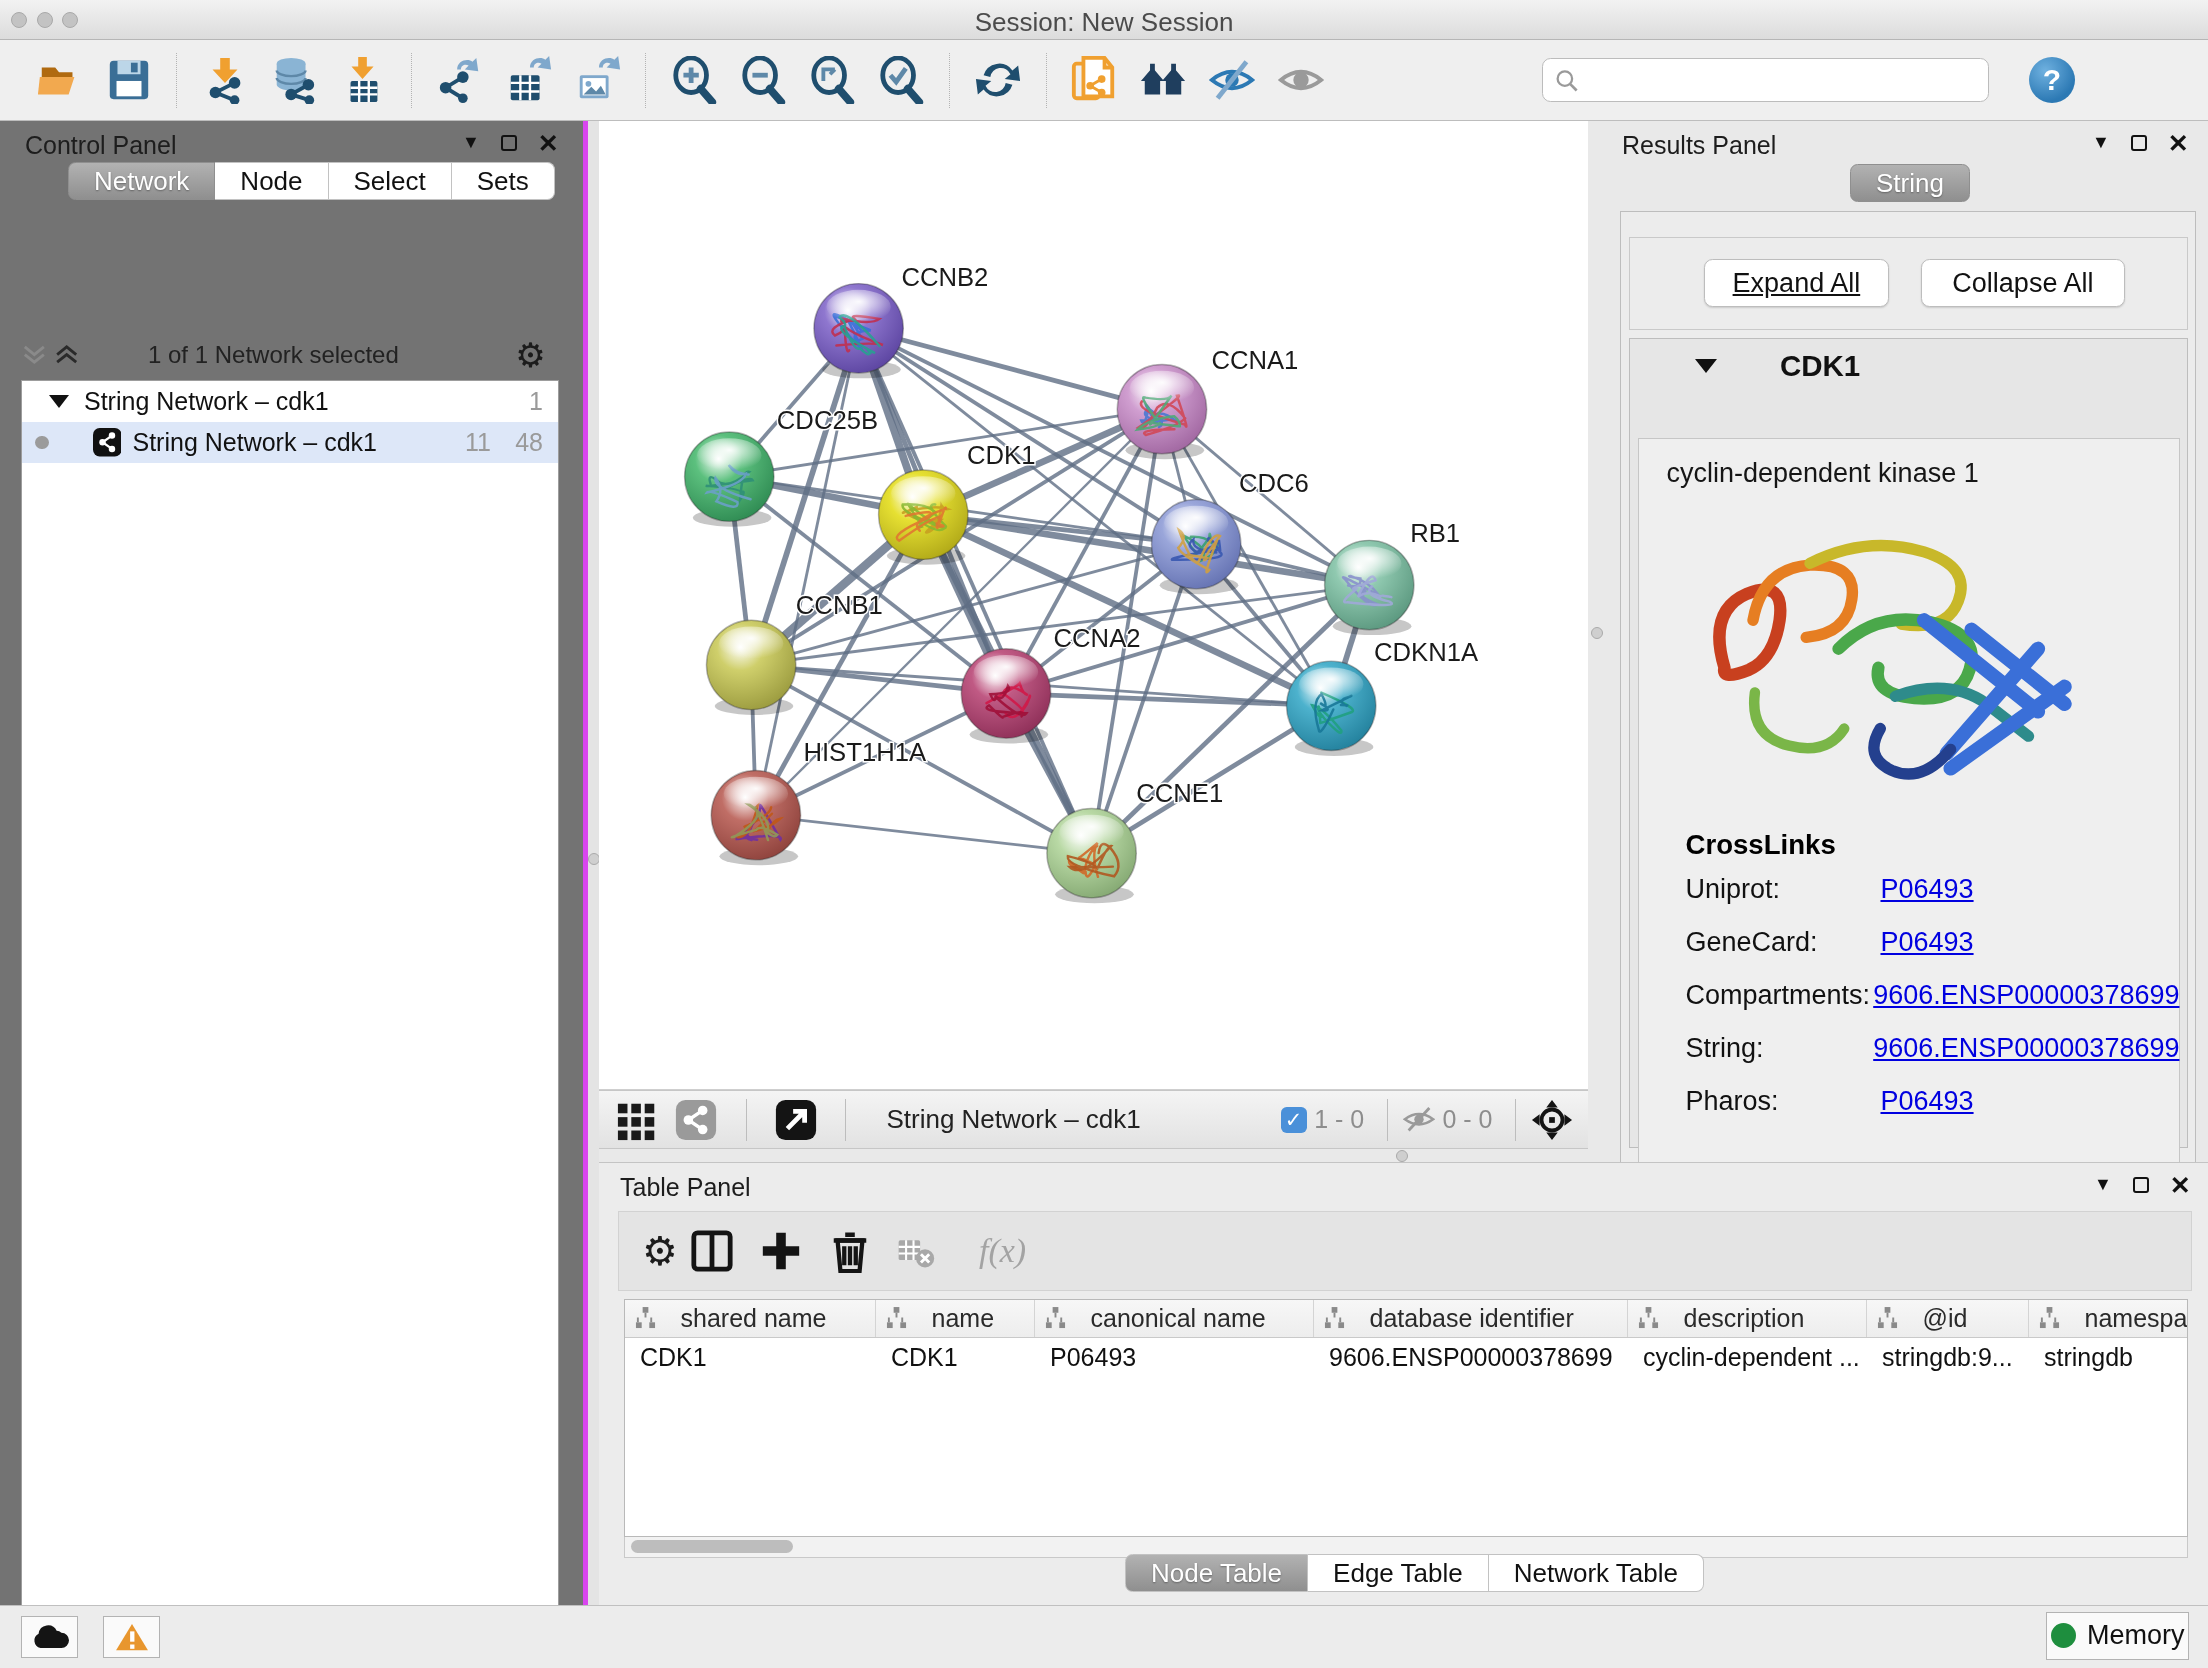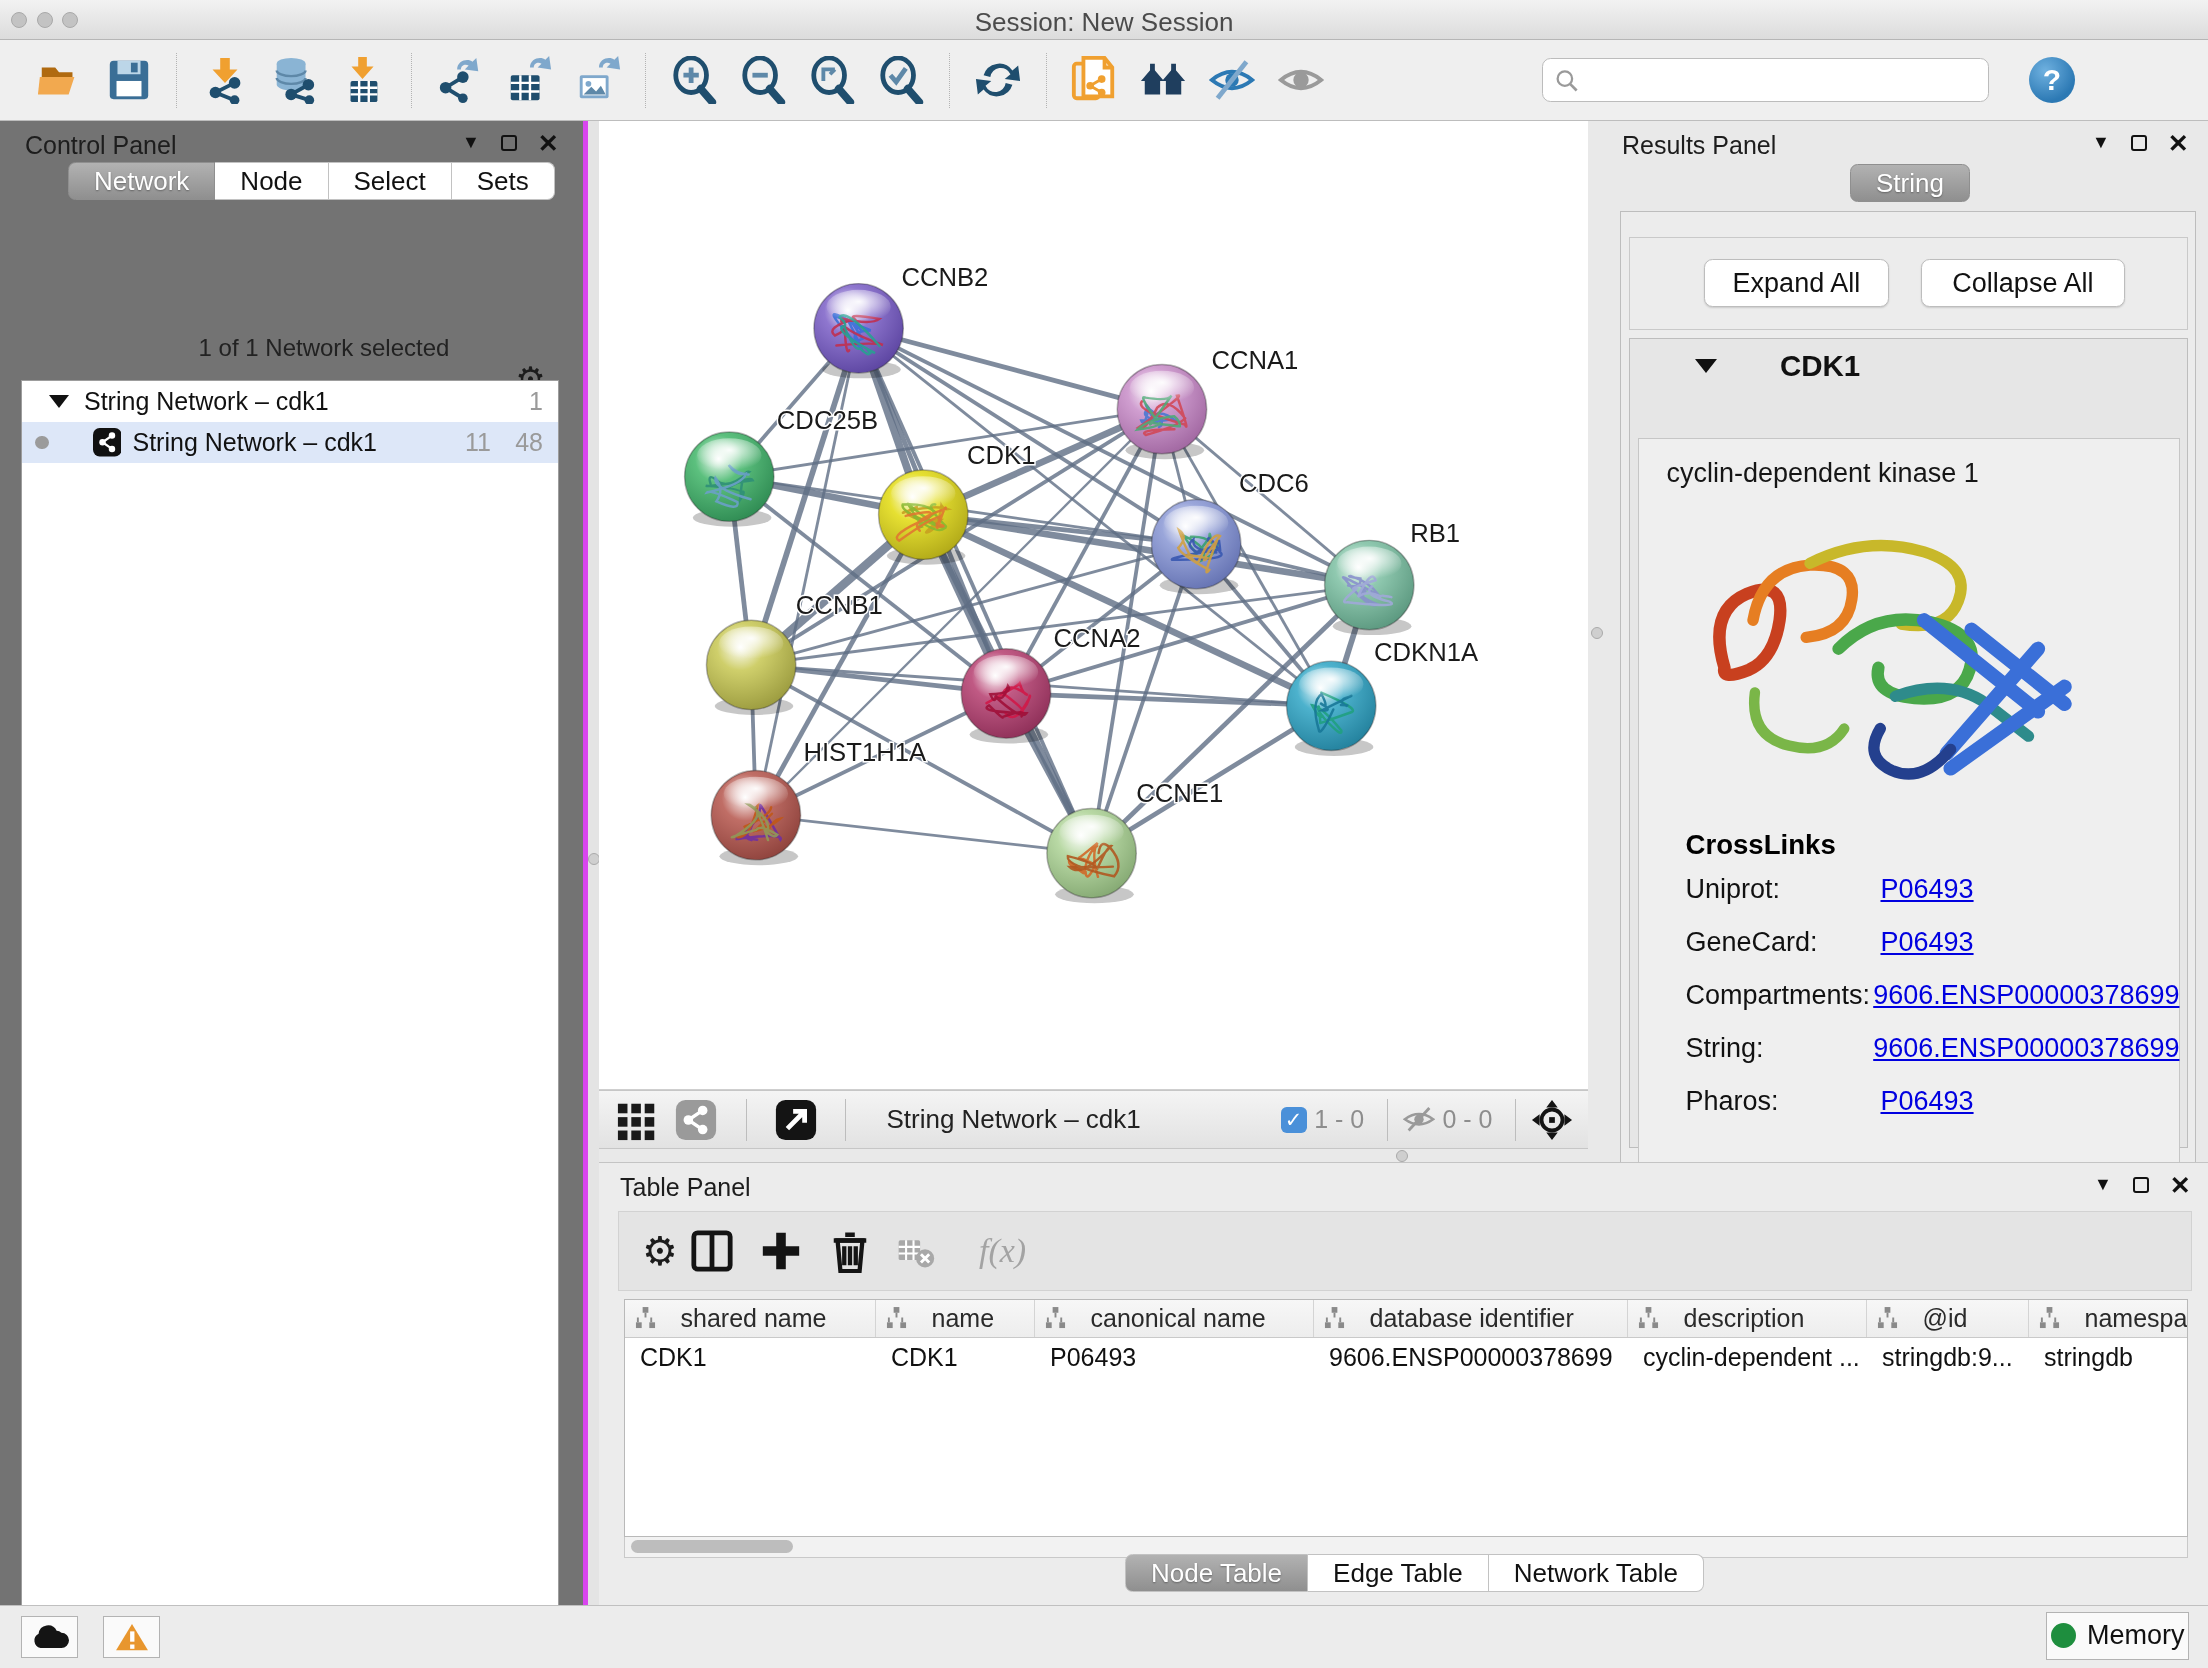--- a/index.html
+++ b/index.html
@@ -37,21 +37,21 @@
     border:1px solid #c2c2c2;border-left:none;color:#111;}
   .ptab:first-child{border-left:1px solid #c2c2c2;border-radius:7.6px 0 0 7.6px;}
   .ptab:last-child{border-radius:0 7.6px 7.6px 0;}
   .ptab.sel{background:linear-gradient(#b2b2b2,#8f8f8f);color:#fff;border-color:#8f8f8f;
     text-shadow:0 1px 1.9px rgba(0,0,0,.35);}
   .ptab.single{border-radius:7.6px;border-left:1px solid #8f8f8f;}
 
   
   .cpanel{position:absolute;left:0;top:121px;width:588px;height:1485px;background:#737373;
     border-right:5px solid #d946ef;}
-  .cp-status{position:absolute;left:21px;top:213px;width:538px;height:42px;display:flex;align-items:center;flex-direction:column;}
+  .cp-status{position:absolute;left:21px;top:213px;width:538px;height:42px;display:flex;align-items:center;}
   .cp-status .txt{font-size:24px;color:#222;margin-left:68px;}
   .gearglyph{font-size:34px;color:#1c1c1c;line-height:34px;}
   .treebox{position:absolute;left:21px;top:259px;width:538px;height:1330px;background:#fff;
     border:1.9px solid #9d9d9d;}
   .trow{position:relative;height:41px;display:flex;align-items:center;font-size:25px;color:#111;}
   .trow.sel{background:#dde7f8;}
   .tri{width:0;height:0;border-left:10.5px solid transparent;border-right:10.5px solid transparent;
     border-top:13.3px solid #111;margin:0 15px 0 27px;}
   .dot{width:13.3px;height:13.3px;border-radius:50%;background:#9b9b9b;margin:0 0 0 13.3px;}
   .netic{width:28.5px;height:28.5px;margin:0 11.4px 0 44px;flex:none;}
@@ -566,21 +566,21 @@
     <div class="pcontrols" style="left:485px;top:11.4px;">
       <span class="pc-collapse">▼</span>
       <span class="pc-float"></span>
       <span class="pc-close">✕</span>
     </div>
     <div class="ptabs" style="left:243px;top:43px;">
         <span class="ptab sel single">String</span>
       </div>
     <div class="rbox">
       <div class="rsub">
-        <div class="rbtn" style="left:74px;width:185px;">Expand All</div>
+        <div class="rbtn" style="left:74px;width:185px;text-decoration:underline;">Expand All</div>
         <div class="rbtn" style="left:291px;width:204px;">Collapse All</div>
       </div>
       <div class="sec">
         <div class="sechead">
           <span class="tri"></span>
           <span class="secgene">CDK1</span>
         </div>
         <div class="secbody">
           <div class="secdesc">cyclin-dependent kinase 1</div>
           <div class="protwrap">

